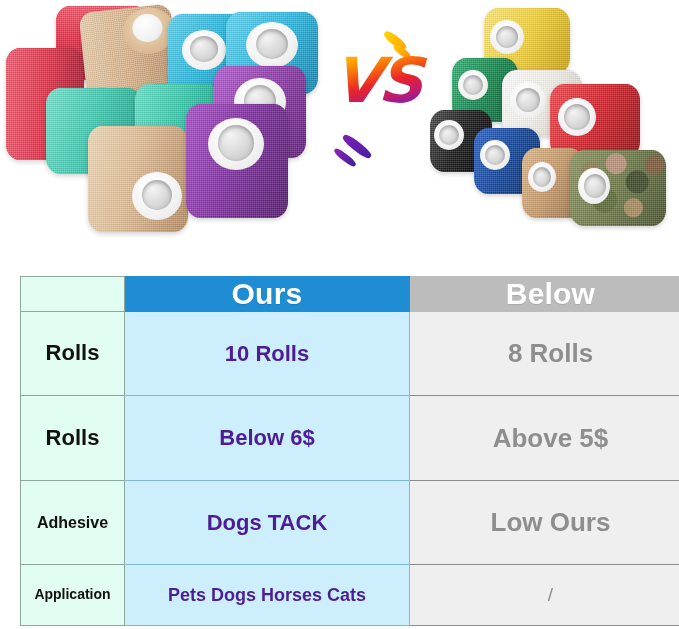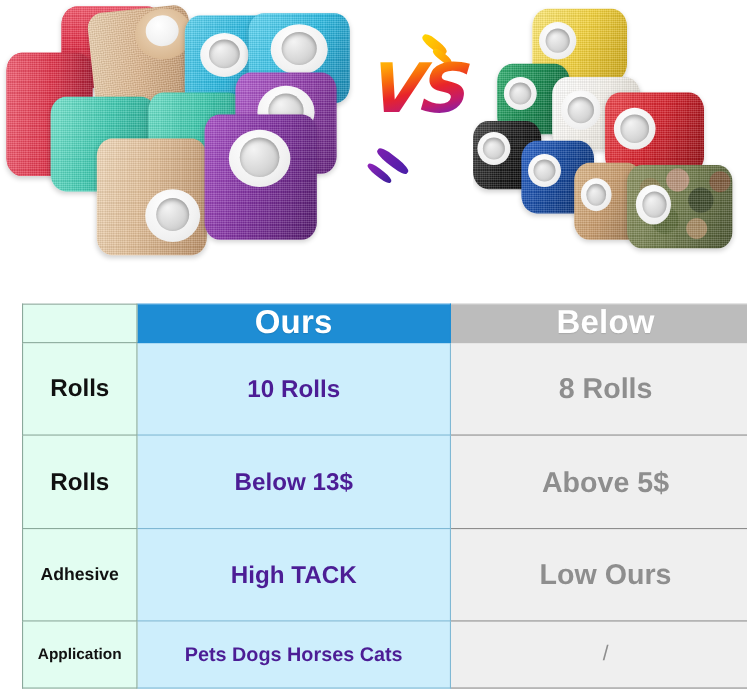--- a/index.html
+++ b/index.html
@@ -333,26 +333,26 @@
       </tr>
     </thead>
     <tbody>
       <tr>
         <td class="cell-label fs-22">Rolls</td>
         <td class="cell-ours  fs-22">10 Rolls</td>
         <td class="cell-other fs-20">8 Rolls</td>
       </tr>
       <tr>
         <td class="cell-label fs-22">Rolls</td>
-        <td class="cell-ours  fs-22">Below 13$</td>
+        <td class="cell-ours  fs-22">Below 6$</td>
         <td class="cell-other fs-20">Above 5$</td>
       </tr>
       <tr>
         <td class="cell-label fs-16">Adhesive</td>
-        <td class="cell-ours  fs-22">High TACK</td>
+        <td class="cell-ours  fs-22">Dogs TACK</td>
         <td class="cell-other fs-20">Low Ours</td>
       </tr>
       <tr>
         <td class="cell-label fs-14">Application</td>
         <td class="cell-ours  fs-18">Pets Dogs Horses Cats</td>
         <td class="cell-other slash">/</td>
       </tr>
     </tbody>
   </table>
 </div>

